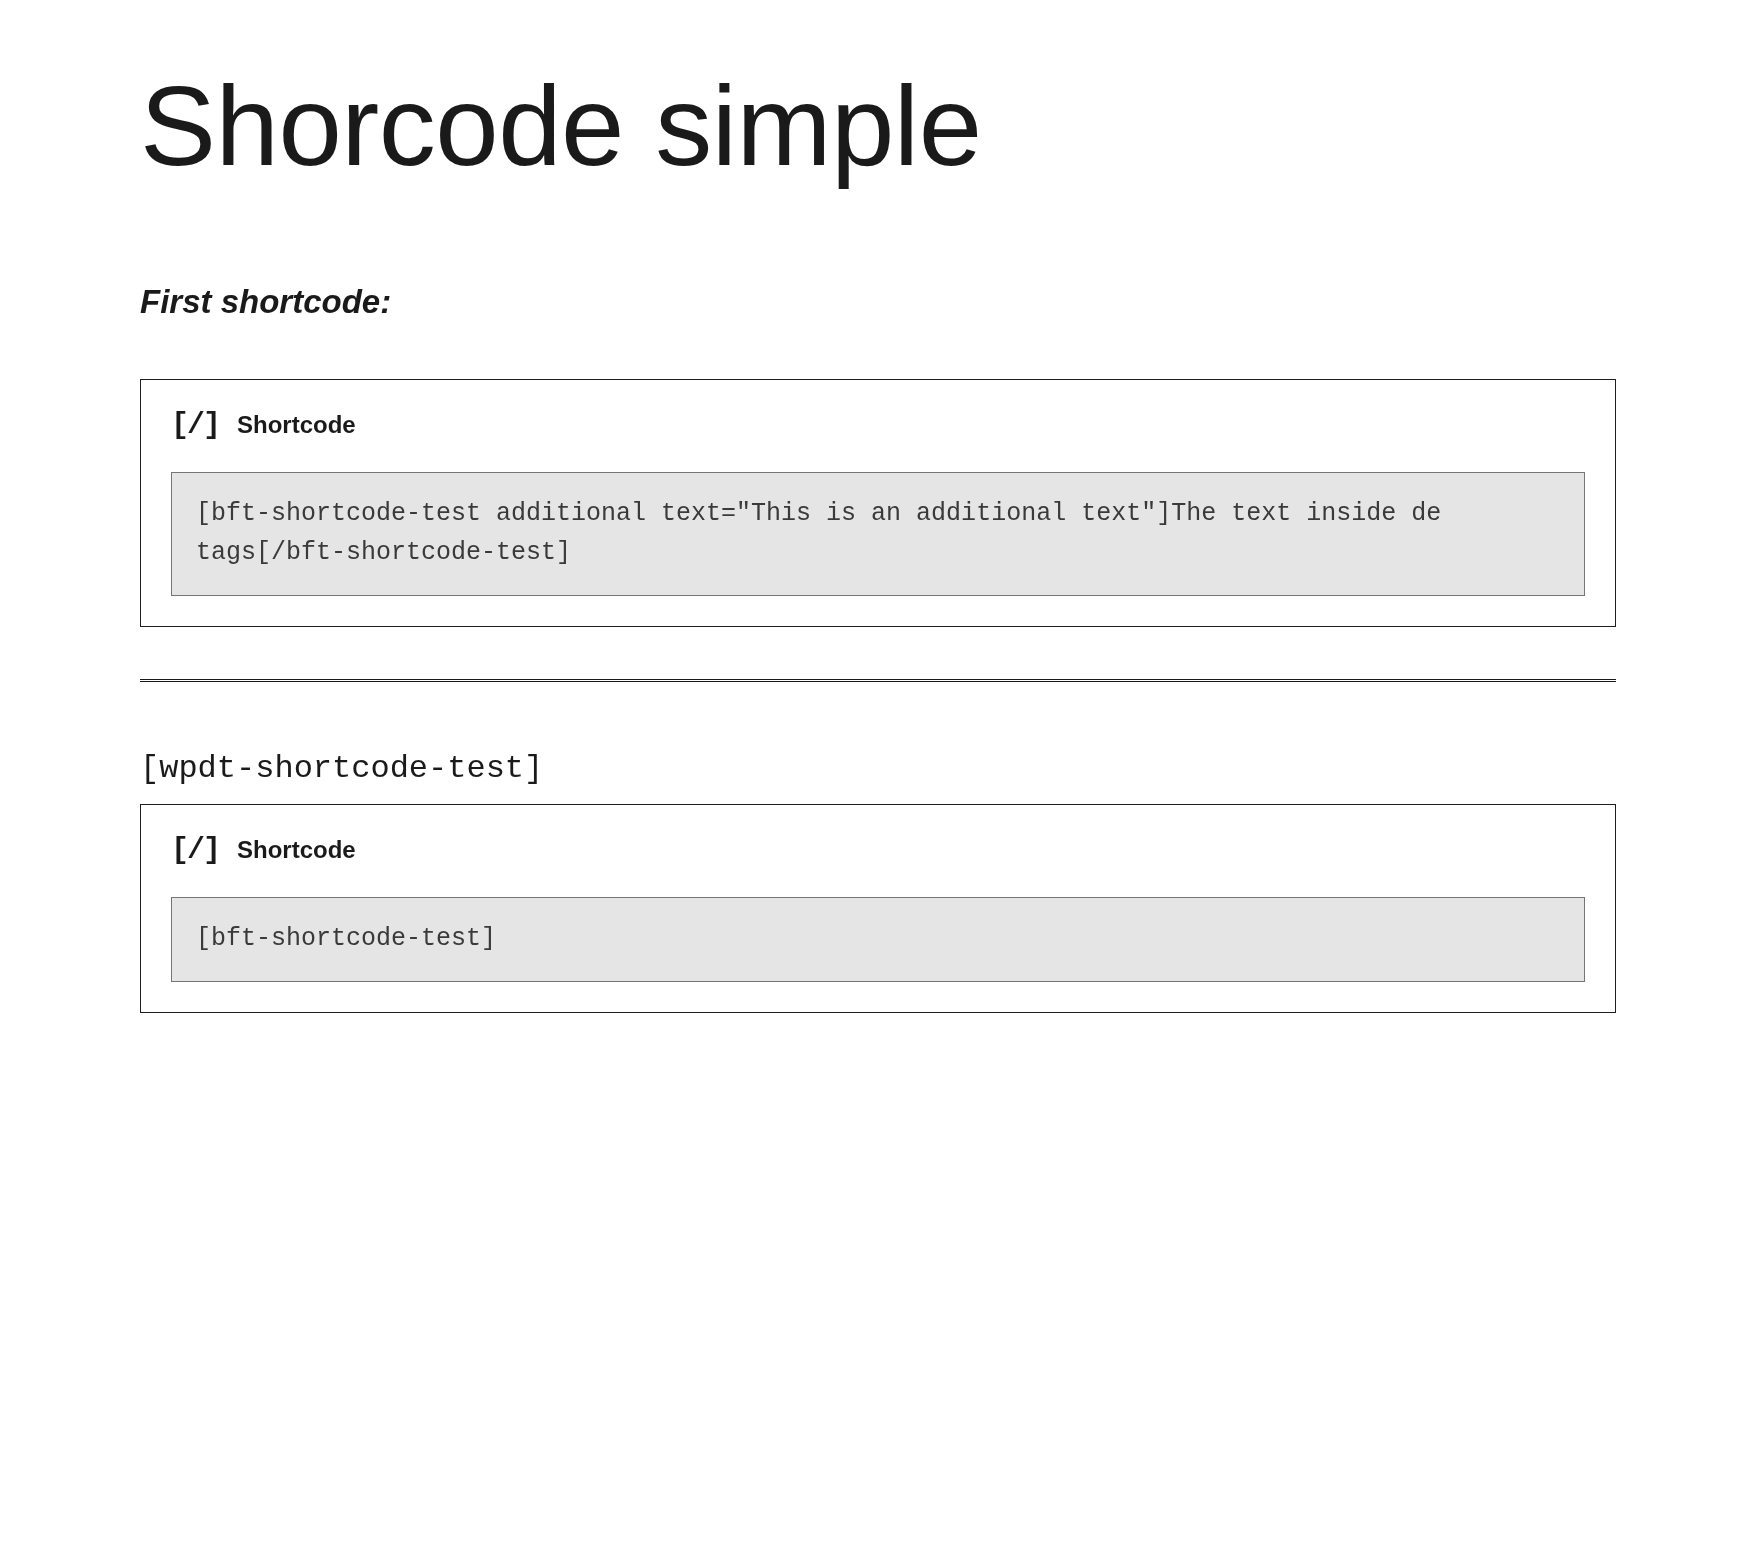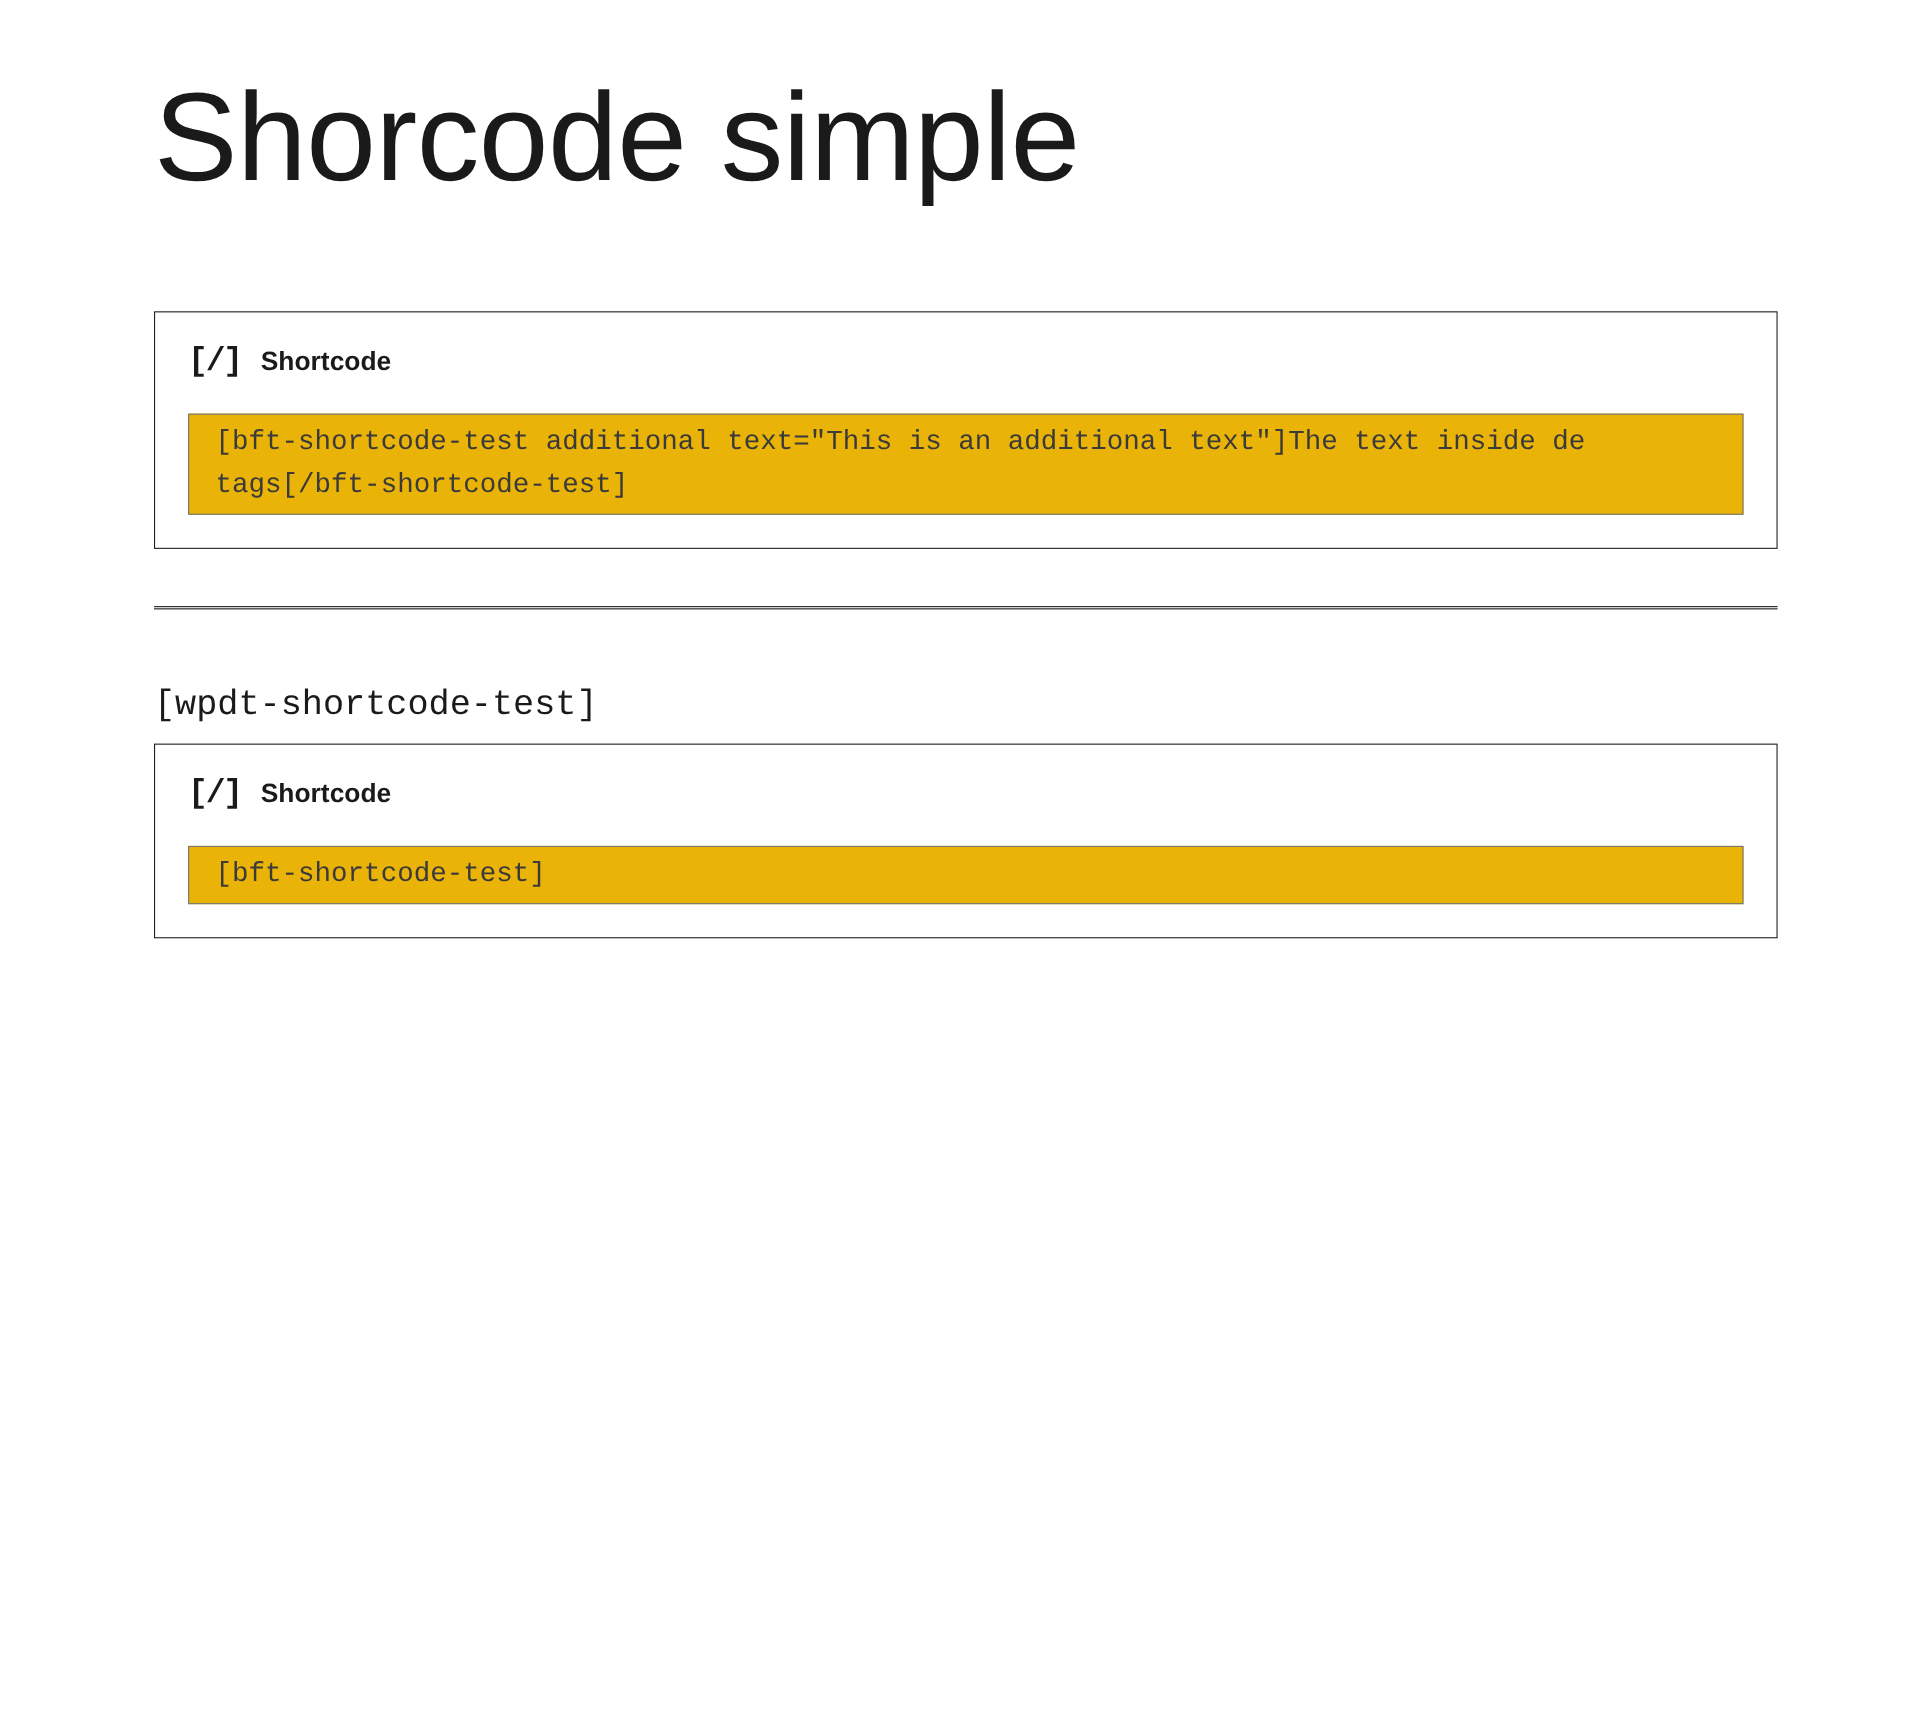--- a/index.html
+++ b/index.html
@@ -50,42 +50,43 @@
       font-size: 30px;
       font-weight: 700;
       letter-spacing: -2px;
     }
     .shortcode-label {
       font-size: 24px;
       font-weight: 600;
     }
     .shortcode-input {
       border: 1.5px solid #757575;
-      padding: 6px 24px;
+      padding: 22px 24px;
       font-family: Consolas, "Courier New", monospace;
       font-size: 25px;
       line-height: 1.55;
       color: #3a3a3a;
       width: 100%;
       resize: none;
-      background: #eab308;
+      background: #e5e5e5;
     }
     .divider {
       border: none;
       border-top: 3.5px double #1a1a1a;
       margin-top: 52px;
       margin-bottom: 60px;
     }
   </style>
 </head>
 <body>
 
 <h1 class="page-title">Shorcode simple</h1>
 
 <div>
+  <div class="section-heading">First shortcode:</div>
   <div class="shortcode-block">
     <div class="shortcode-header">
       <span class="shortcode-icon">[/]</span>
       <span class="shortcode-label">Shortcode</span>
     </div>
     <div class="shortcode-input">[bft-shortcode-test additional text="This is an additional text"]The text inside de tags[/bft-shortcode-test]</div>
   </div>
 </div>
 
 <hr class="divider">

